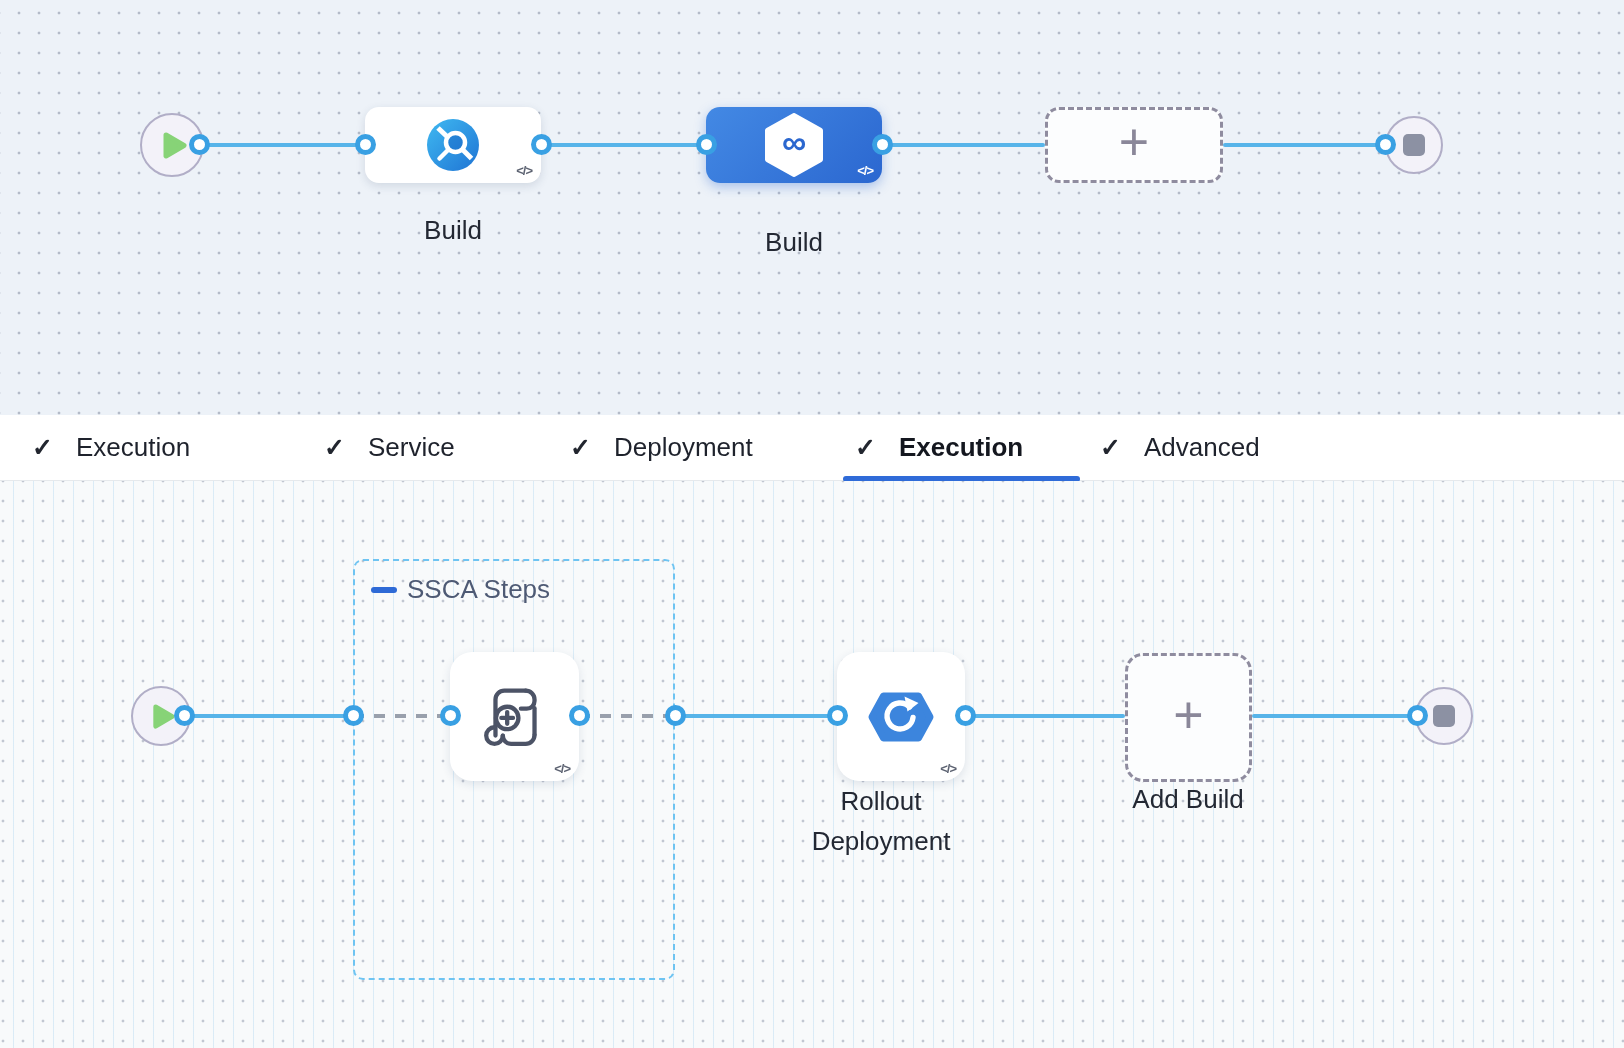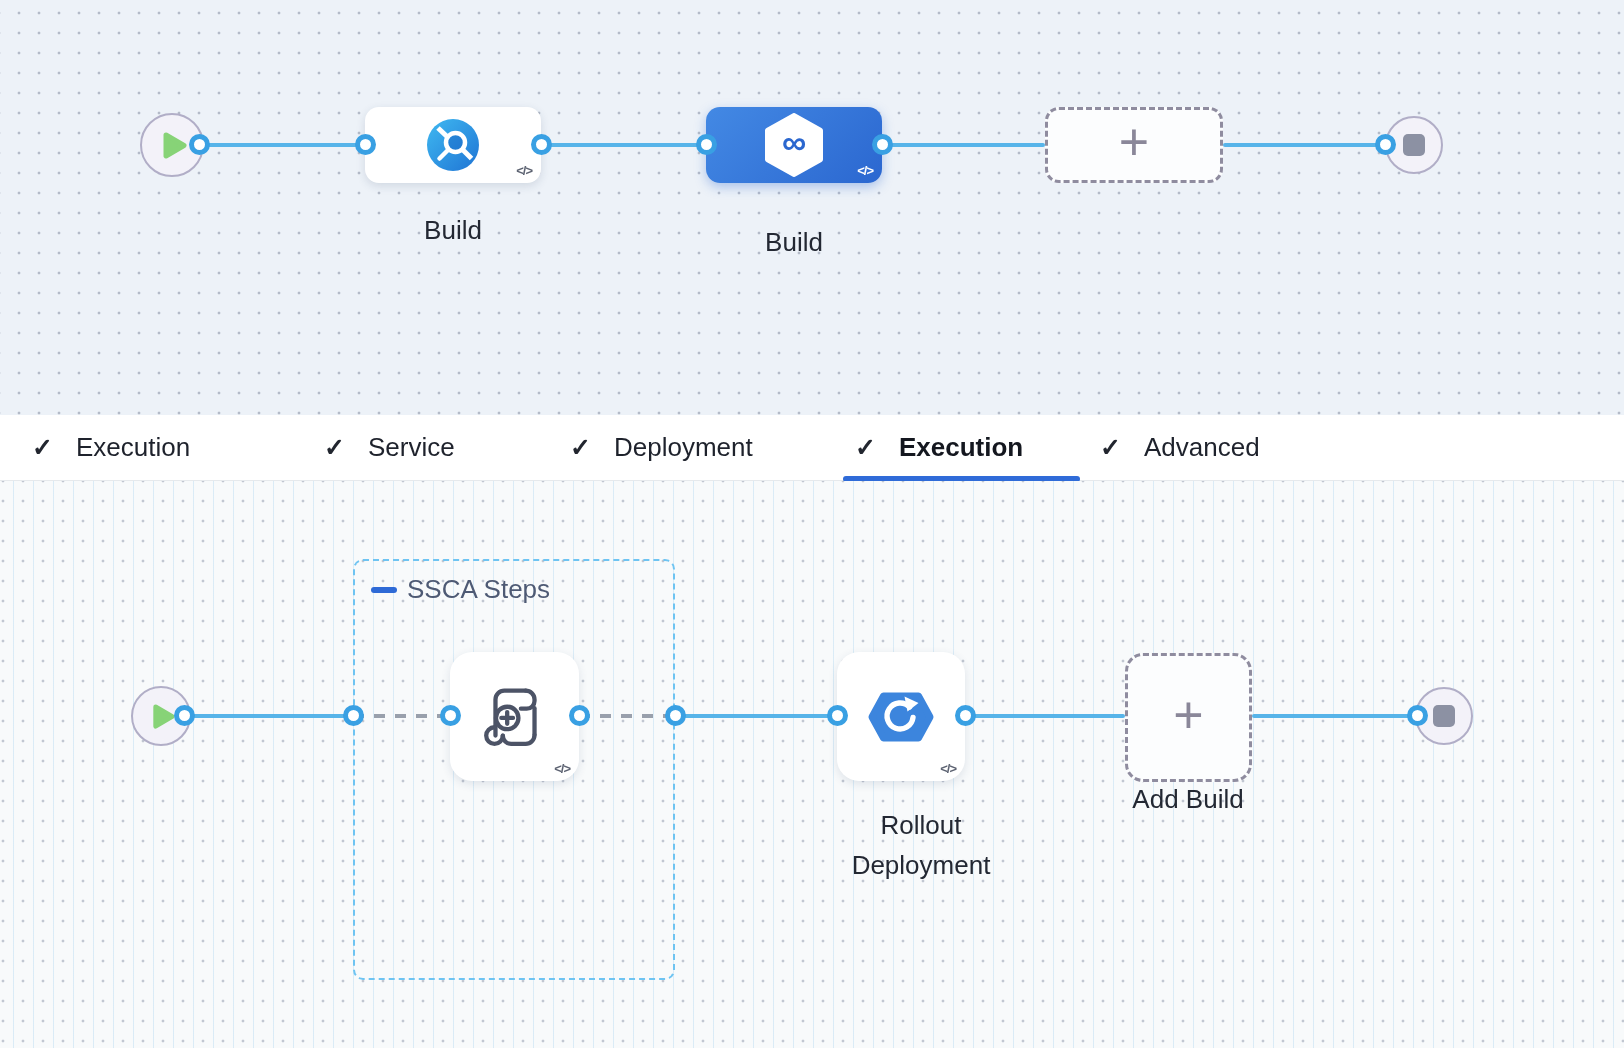--- a/index.html
+++ b/index.html
@@ -217,21 +217,21 @@
     </div>
 
     <div class="step-card" style="left:837px;top:171px;width:128px;">
       <svg width="68" height="60" viewBox="0 0 68 60">
         <polygon points="5,30 16.5,9 51.5,9 63,30 51.5,51 16.5,51" fill="#3c85dd" stroke="#3c85dd" stroke-width="7" stroke-linejoin="round"></polygon>
         <path d="M42.5 20 A 13 13 0 1 0 46 30.5" fill="none" stroke="#ffffff" stroke-width="5.4" stroke-linecap="round"></path>
         <polygon points="37.5,9.5 51.5,16 40.5,24.5" fill="#ffffff"></polygon>
       </svg>
       <span class="code">&lt;/&gt;</span>
     </div>
-    <div class="node-label" style="left:836px;top:300px;width:170px;margin-top:24px;">Rollout Deployment</div>
+    <div class="node-label" style="left:796px;top:300px;width:170px;">Rollout Deployment</div>
 
     <div class="dashed-box" style="left:1125px;top:172px;width:127px;height:129px;border-radius:18px;">
       <span class="plus">+</span>
     </div>
     <div class="node-label" style="left:1108px;top:298px;width:160px;">Add Build</div>
 
     <div class="node-circle" style="left:1415px;top:206px;width:58px;height:58px;">
       <span class="stop-square"></span>
     </div>
 

